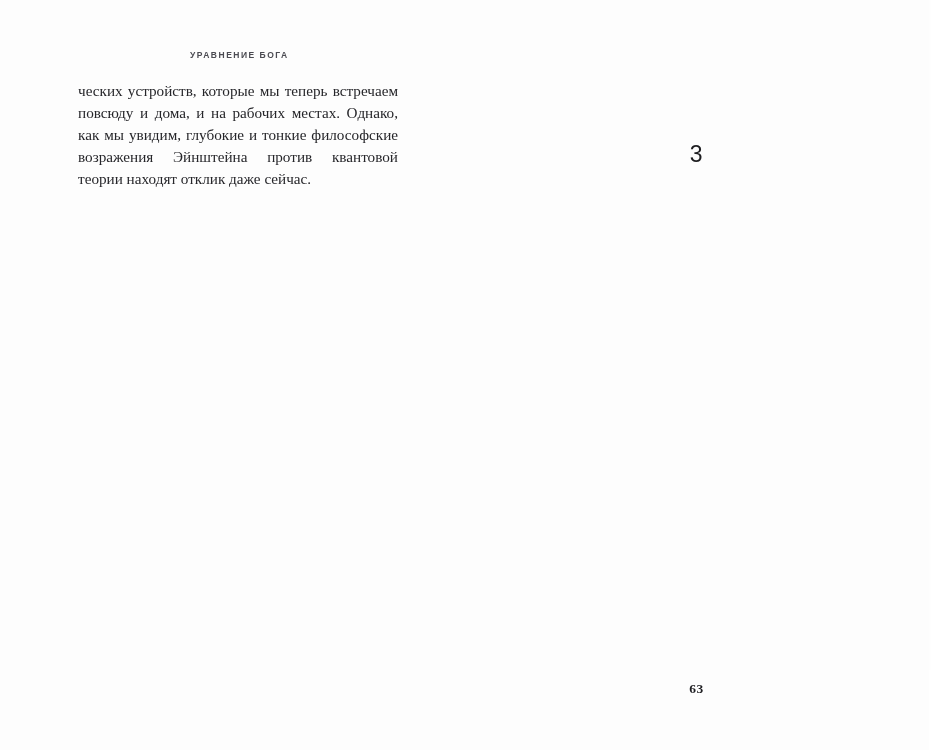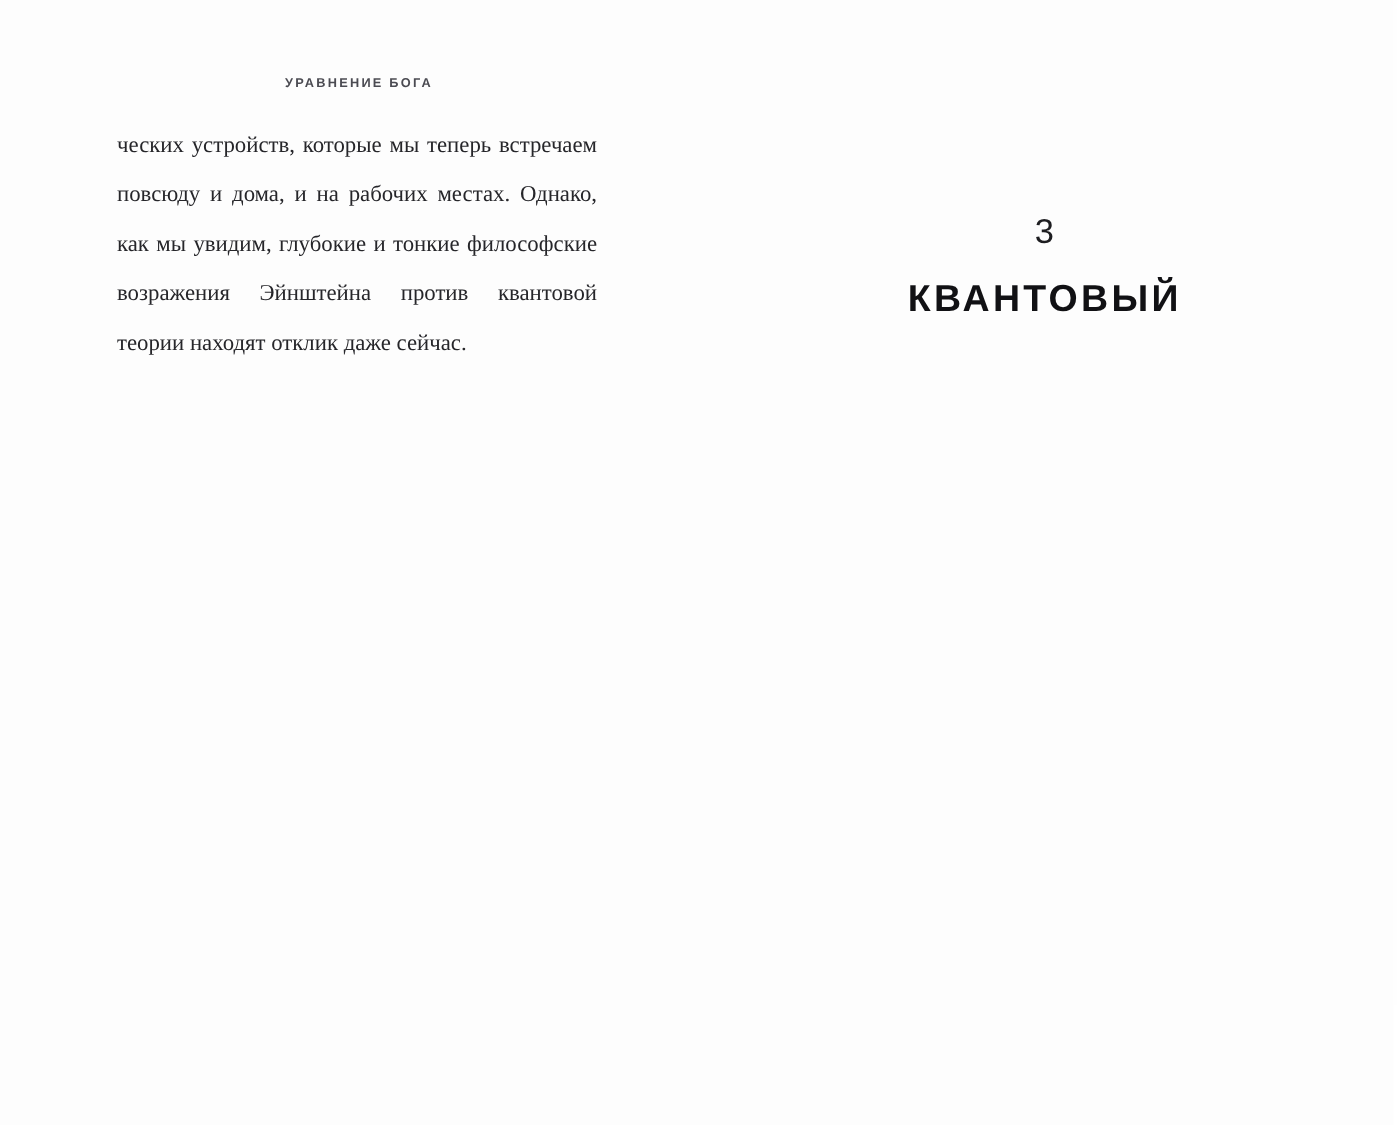--- a/index.html
+++ b/index.html
@@ -61,21 +61,21 @@
     position: absolute;
     left: 78px;
     top: 80px;
     width: 320px;
   }
 
   p.body {
     margin: 0;
     font-family: "Liberation Serif", serif;
     font-size: 15.2px;
-    line-height: 33px;
+    line-height: 22px;
     text-align: justify;
     text-justify: inter-word;
     color: #26262a;
     hyphens: manual;
   }
 
   
   .chapter-number {
     position: absolute;
     left: 0;
@@ -133,19 +133,19 @@
 
   </div>
 
   <div class="gutter"></div>
 
   <div class="page page-right">
 
     <div class="chapter-number">3</div>
 
     <div class="chapter-title">
-      <span class="line">КВАНТОВЫЙ</span>
     </div>
 
+    <div class="folio">63</div>
 
   </div>
 
 </div>
 
 </body></html>

